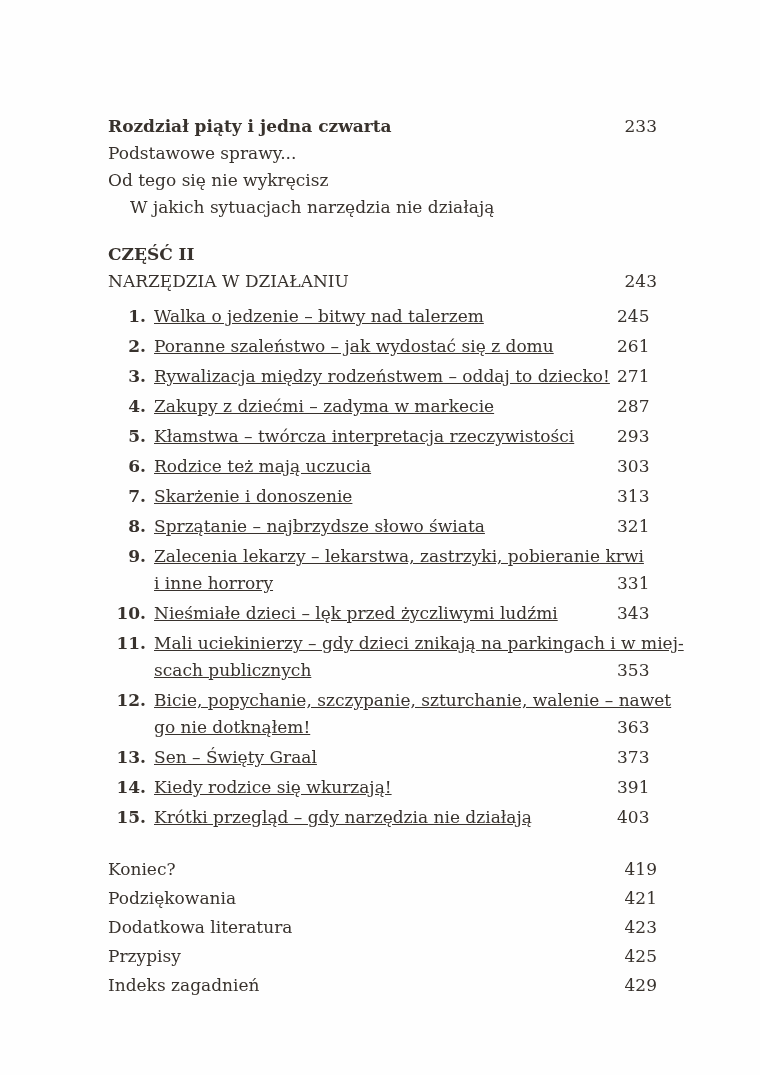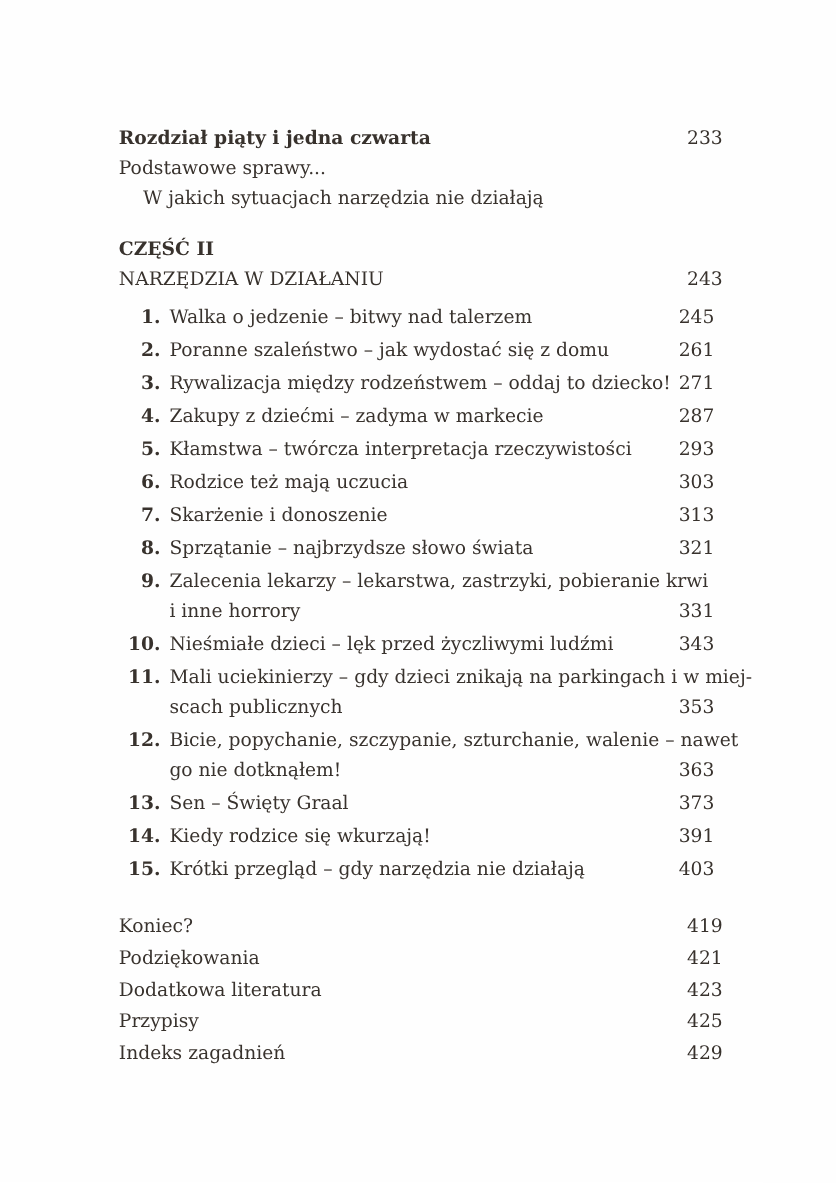--- a/index.html
+++ b/index.html
@@ -23,36 +23,37 @@
   .part-block { margin-top: 20px; }
   .toc-list { margin-top: 8px; }
   .toc-item {
     display: grid;
     grid-template-columns: 38px 1fr 40px;
     column-gap: 8px;
     margin-bottom: 3px;
   }
   .toc-num { text-align: right; font-weight: bold; align-self: start; }
   .toc-title { min-width: 0; }
-  .toc-line { display: block; white-space: nowrap; }
+  .toc-line { display: block; white-space: nowrap; text-decoration: underline; }
   .toc-pg { text-align: left; align-self: end; }
   .back-matter { margin-top: 25px; }
   .back-row { display: flex; margin-bottom: 2px; }
 </style>
 </head>
 <body>
 
 <main class="page">
 
   <section>
     <div class="row">
       <span class="bold">Rozdział piąty i jedna czwarta</span>
       <span class="pg">233</span>
     </div>
     <div>Podstawowe sprawy...</div>
+    <div>Od tego się nie wykręcisz</div>
     <div class="indent">W jakich sytuacjach narzędzia nie działają</div>
   </section>
 
   <section class="part-block">
     <div class="bold">CZĘŚĆ II</div>
     <div class="row">
       <span>NARZĘDZIA W DZIAŁANIU</span>
       <span class="pg">243</span>
     </div>
   </section>

